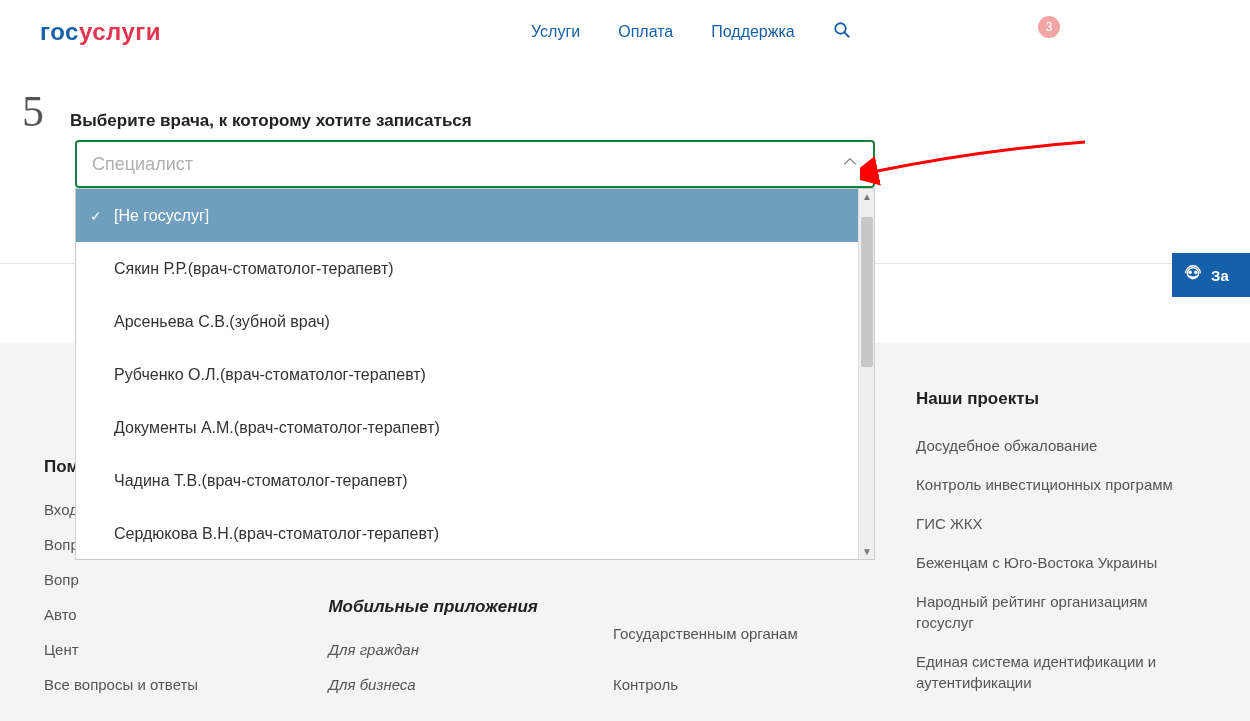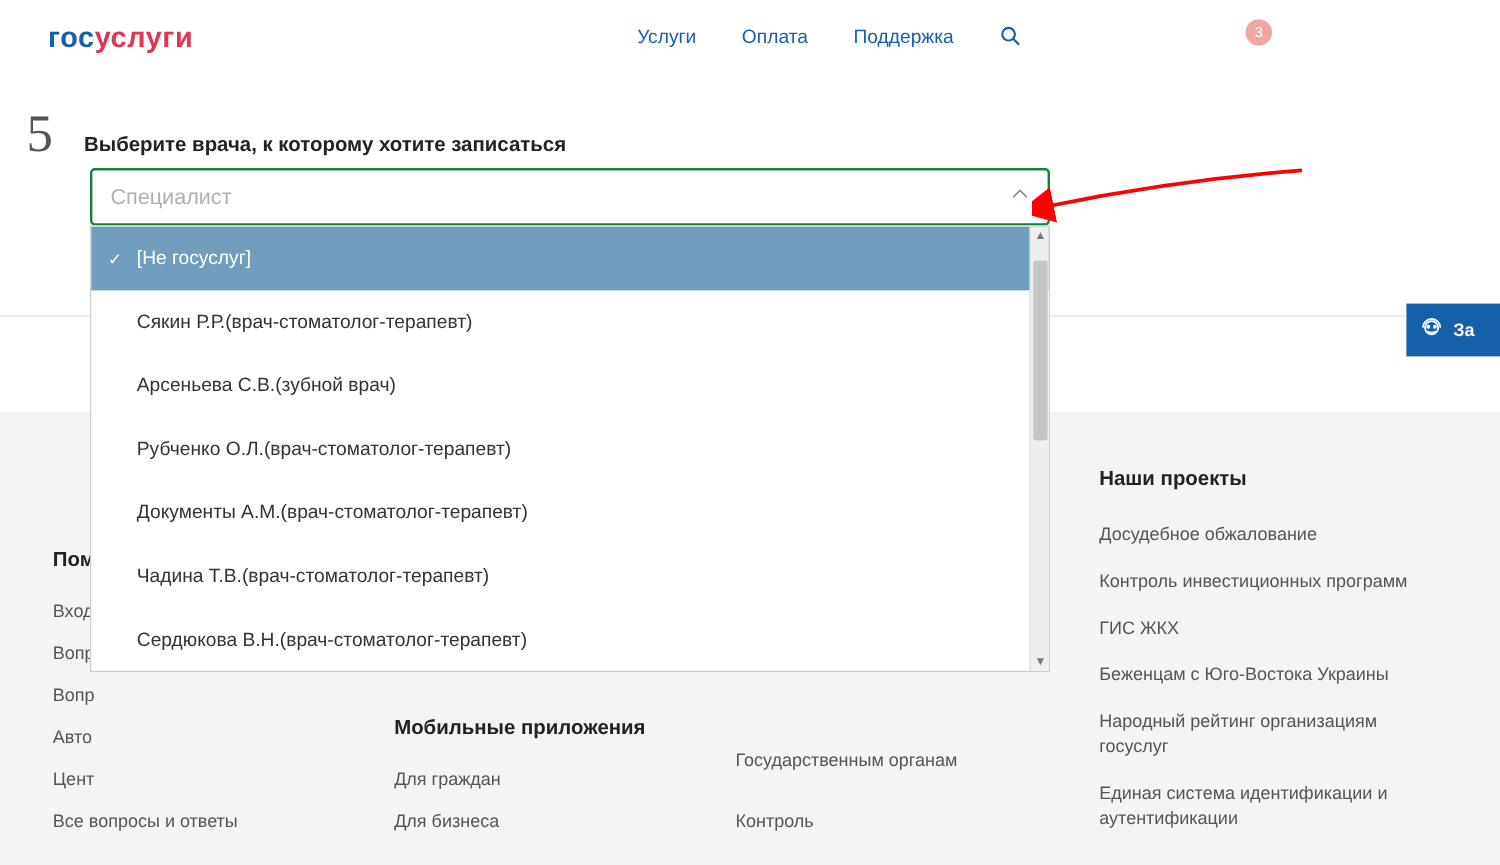--- a/index.html
+++ b/index.html
@@ -262,21 +262,21 @@
   <div class="cols">
     <div class="col col1">
       <h3>Пом</h3>
       <a>Вход</a>
       <a>Вопр</a>
       <a>Вопр</a>
       <a>Авто</a>
       <a>Цент</a>
       <a>Все вопросы и ответы</a>
     </div>
-    <div class="col col2" style="margin-top:220px;">
+    <div class="col col2" style="margin-top:220px;font-style:italic;">
       <h3>Мобильные приложения</h3>
       <a>Для граждан</a>
       <a>Для бизнеса</a>
     </div>
     <div class="col col3" style="margin-top:254px;gap:34px;">
       <a>Государственным органам</a>
       <a>Контроль</a>
     </div>
     <div class="col col4">
       <h3>Наши проекты</h3>

